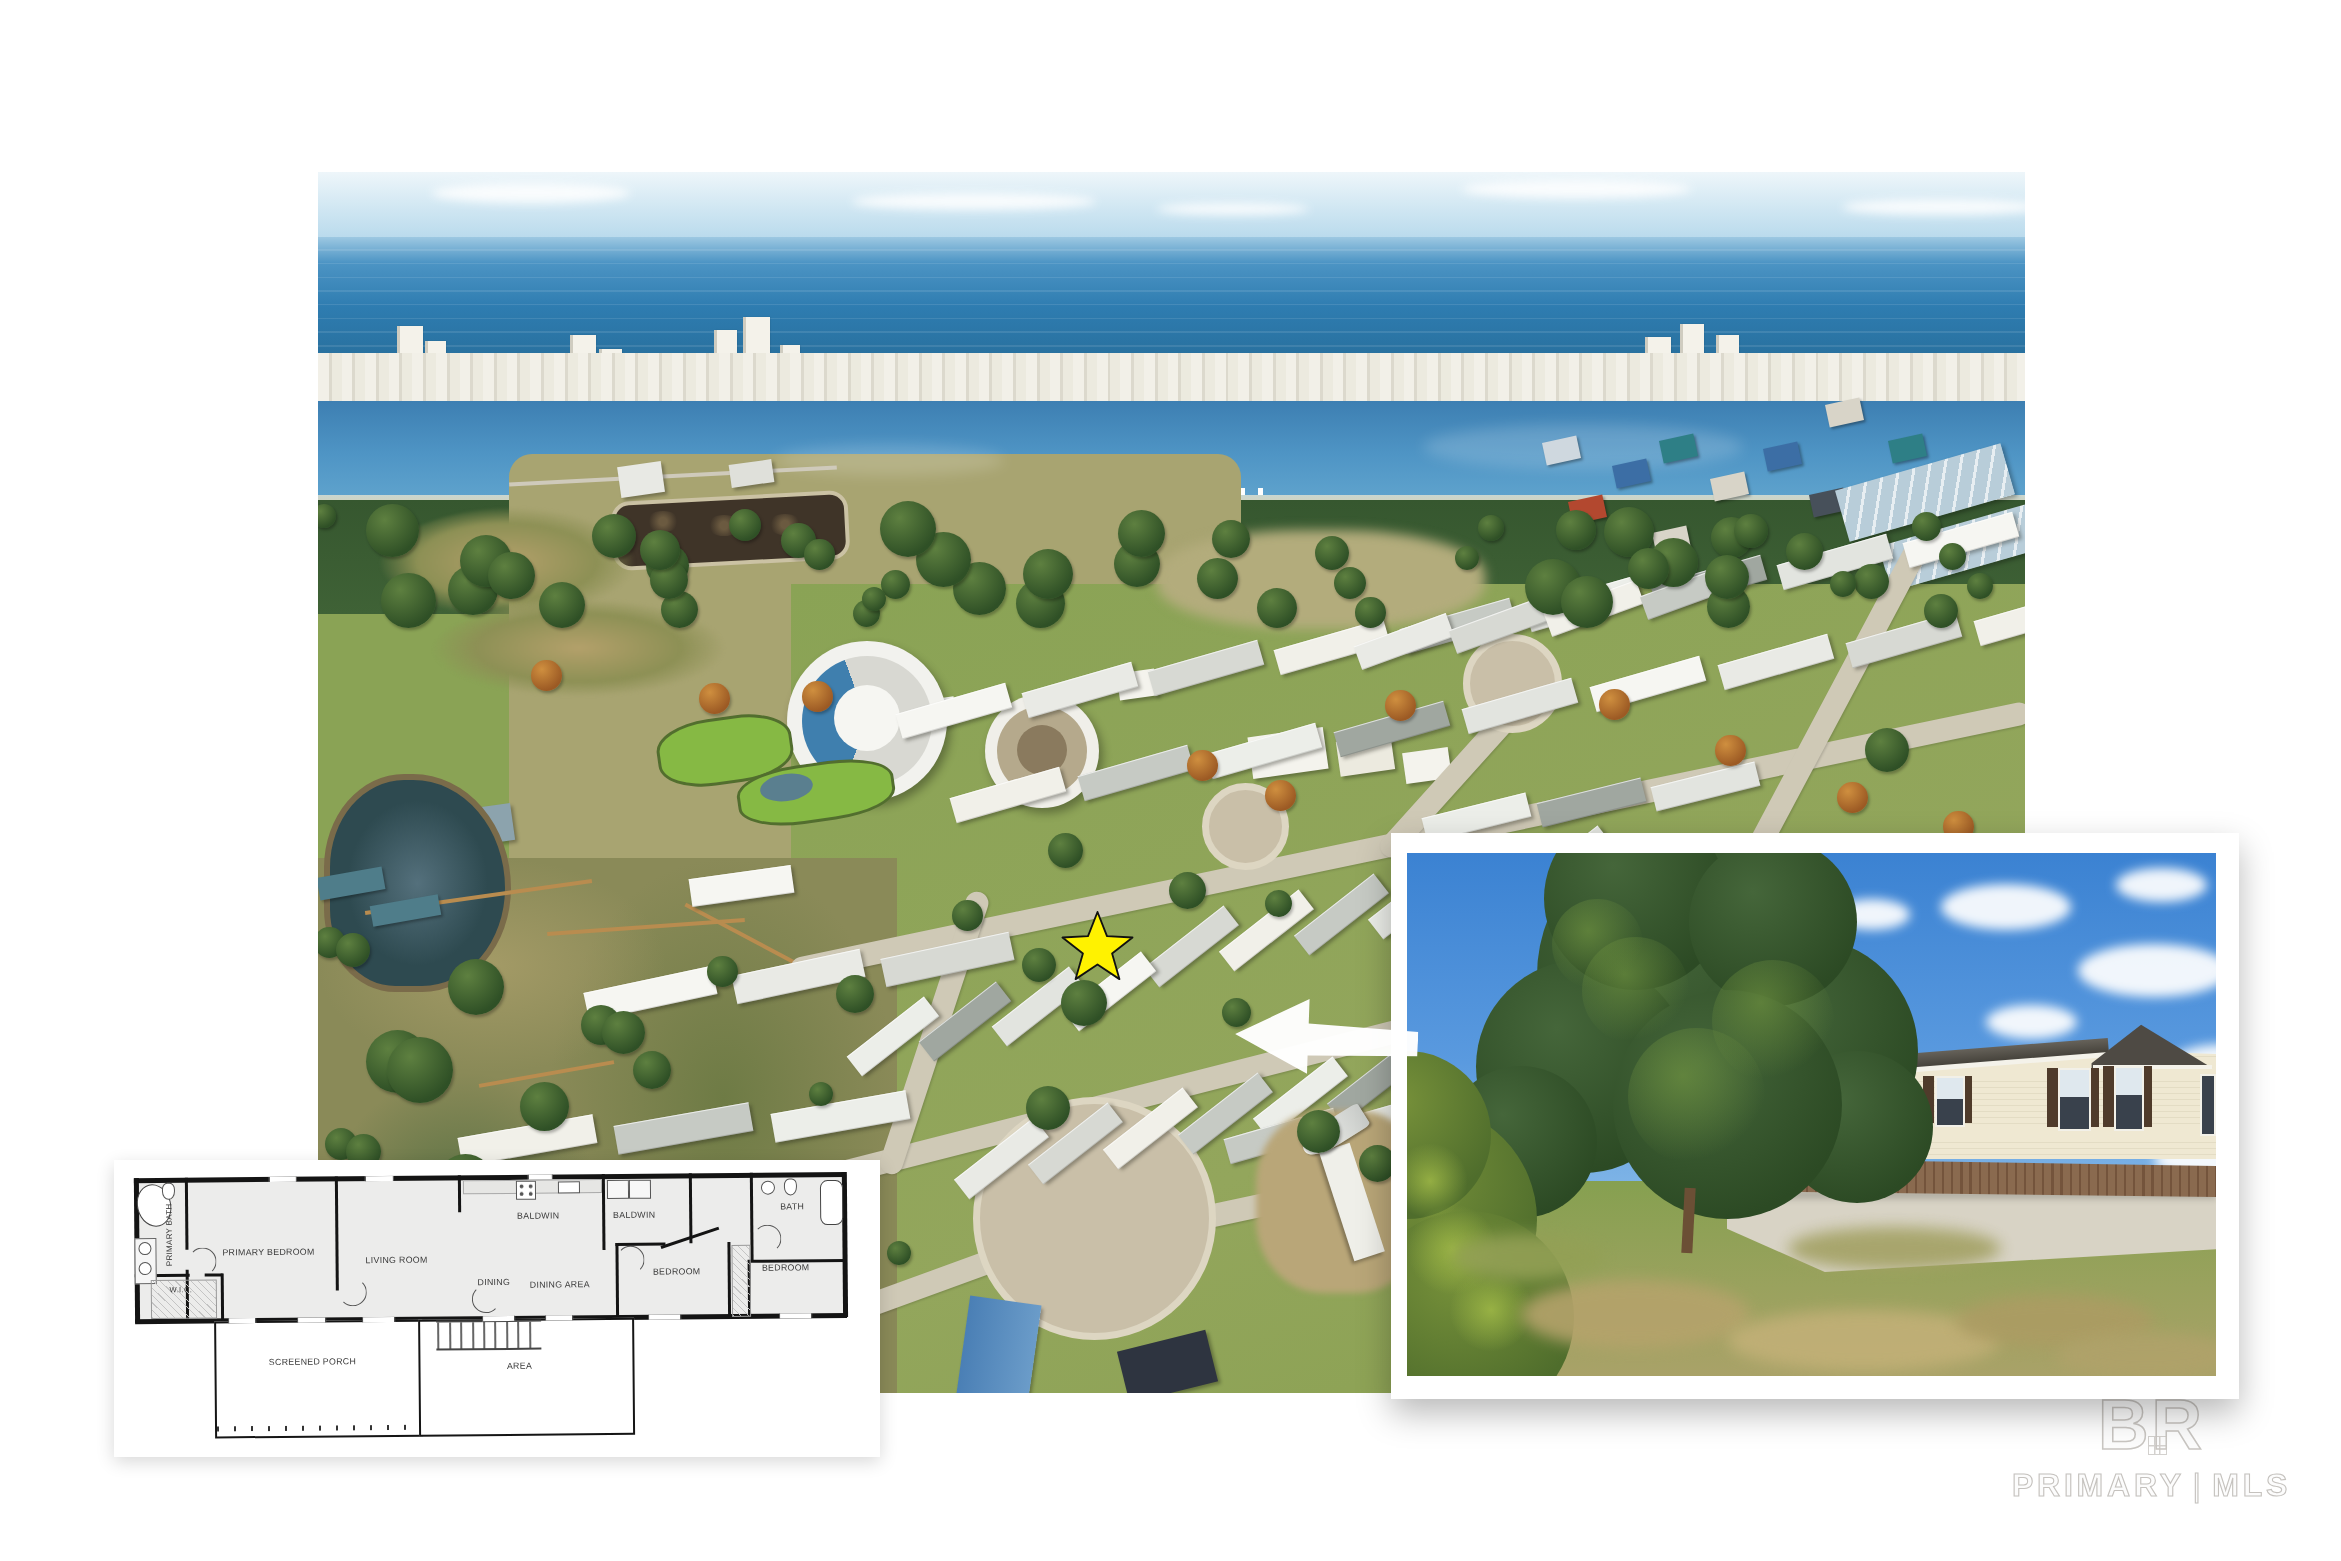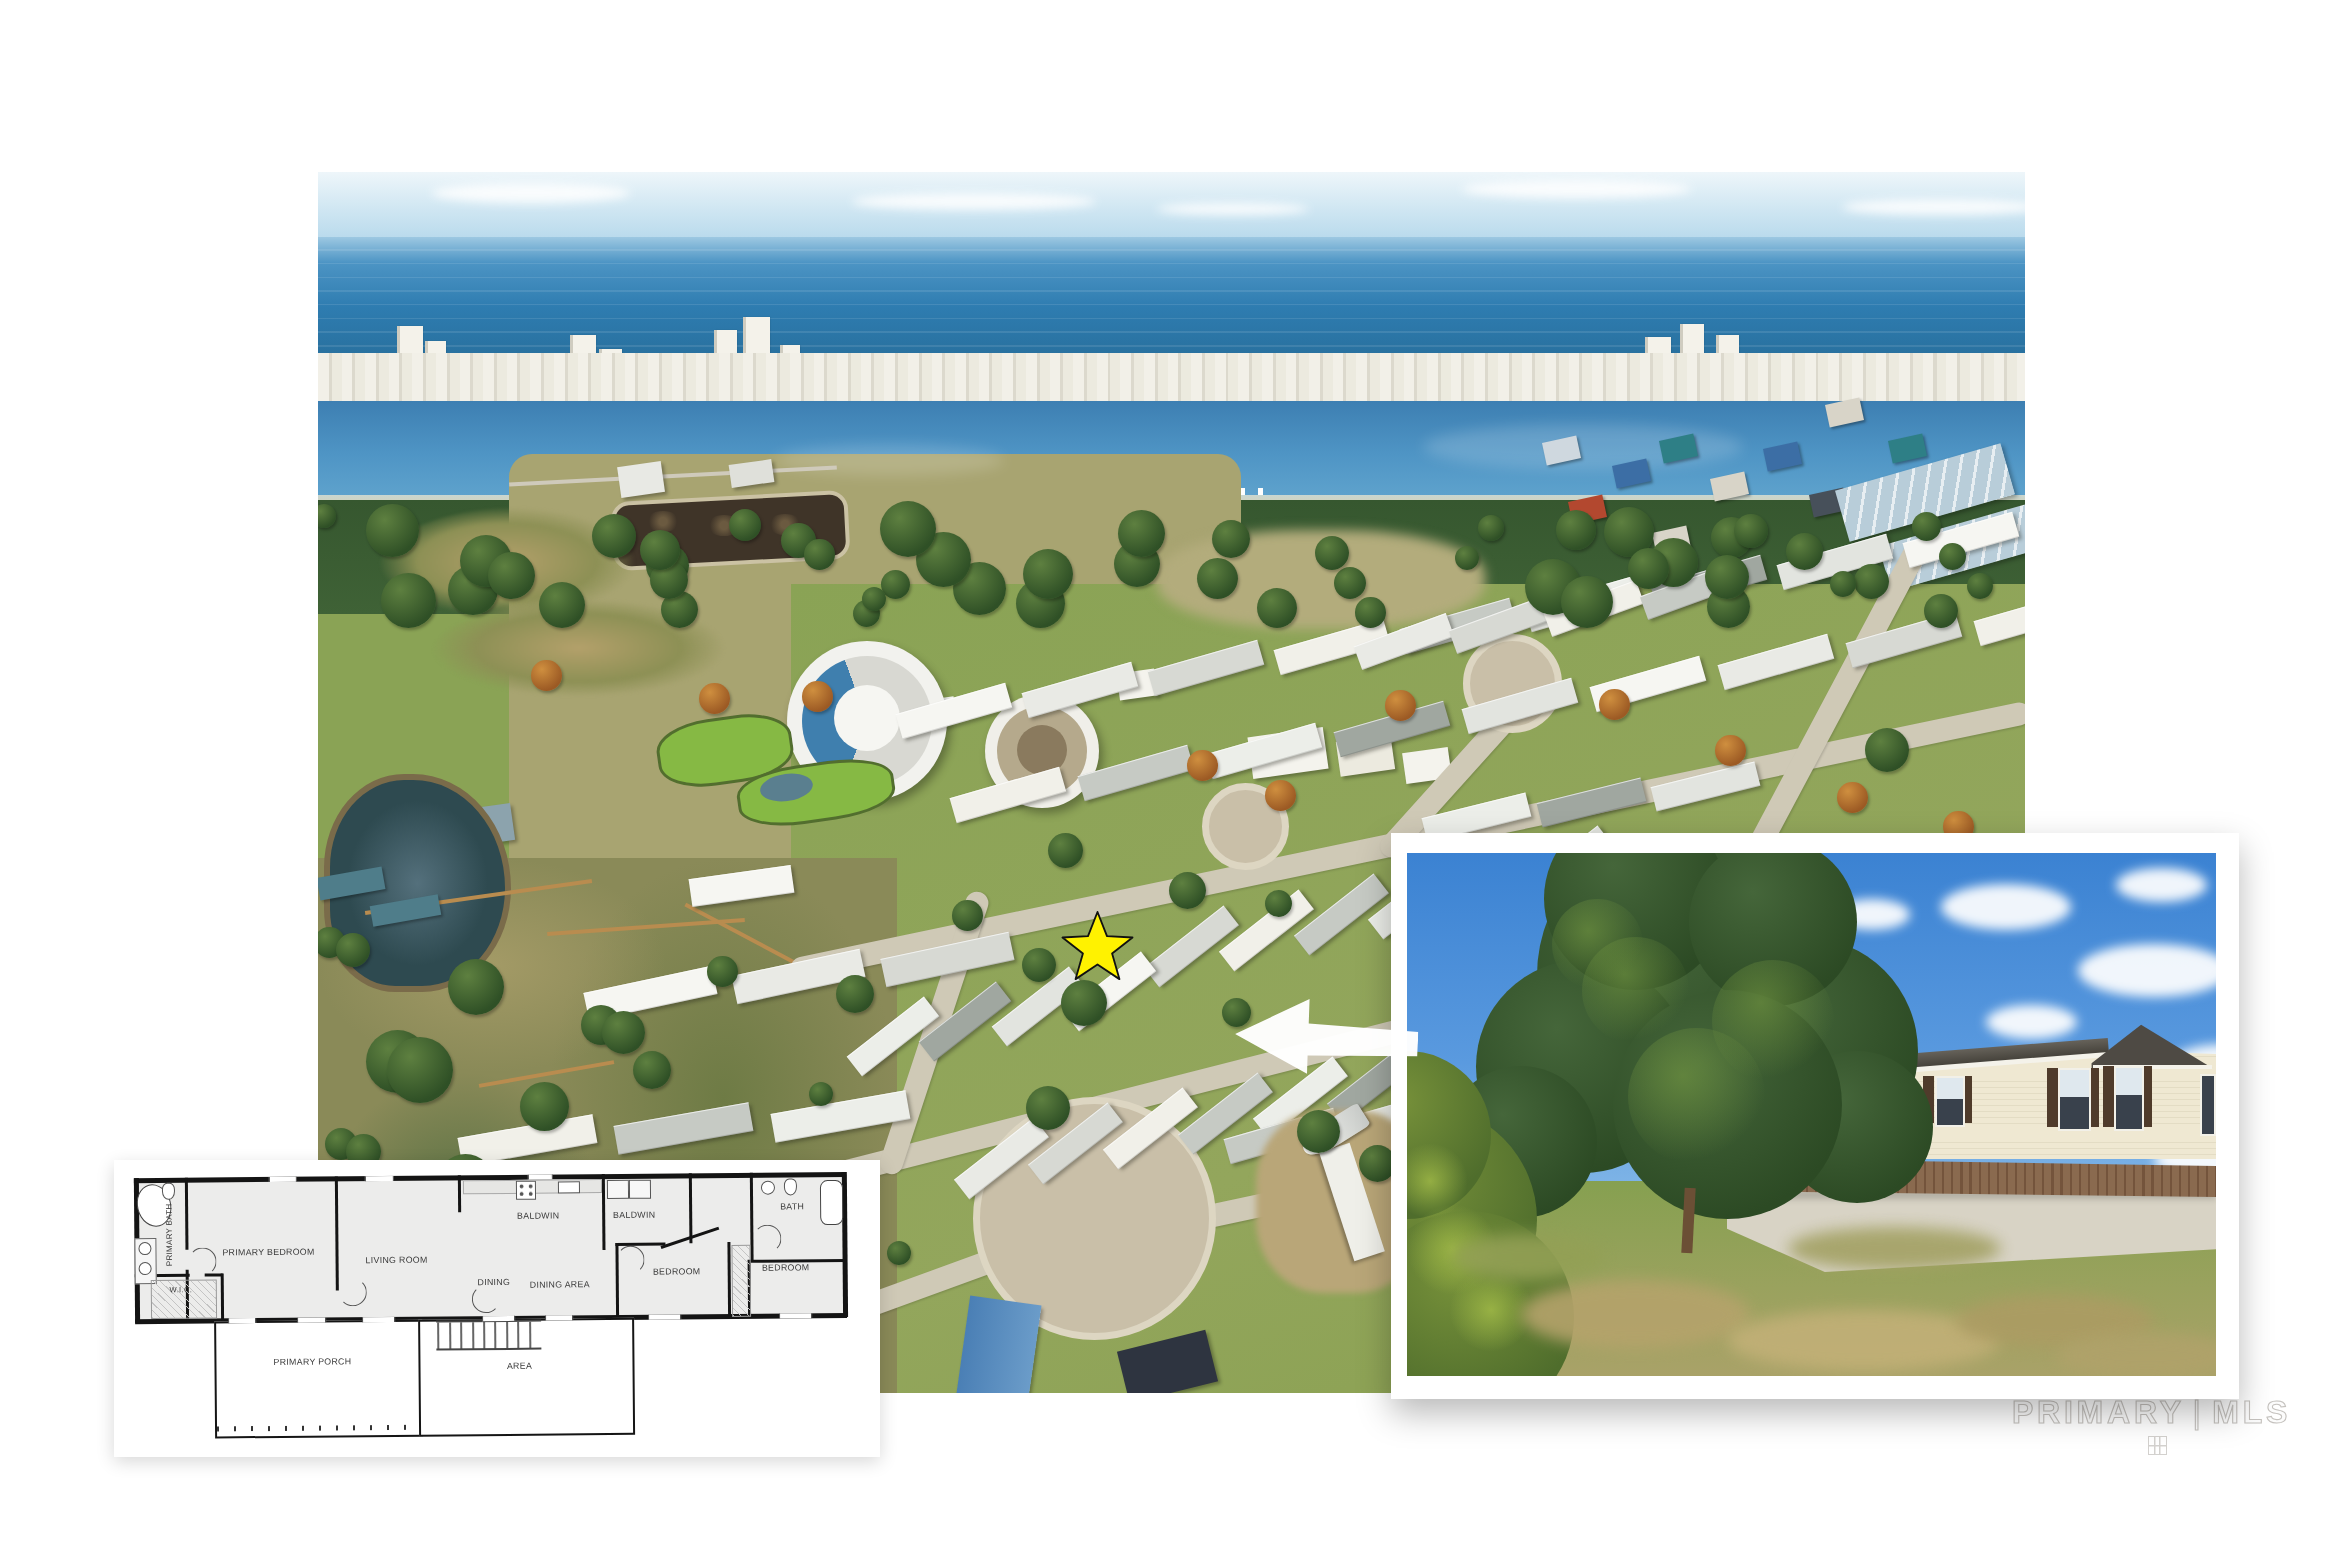--- a/index.html
+++ b/index.html
@@ -407,26 +407,27 @@
       <div class="fp-label" style="left:67px;top:127px;font-size:7.6px;">W.I.C.</div>
       <div class="fp-label" style="left:155px;top:90px;">PRIMARY BEDROOM</div>
       <div class="fp-label" style="left:283px;top:99px;">LIVING ROOM</div>
       <div class="fp-label" style="left:425px;top:56px;">BALDWIN</div>
       <div class="fp-label" style="left:380px;top:122px;">DINING</div>
       <div class="fp-label" style="left:446px;top:125px;">DINING AREA</div>
       <div class="fp-label" style="left:521px;top:56px;">BALDWIN</div>
       <div class="fp-label" style="left:679px;top:49px;">BATH</div>
       <div class="fp-label" style="left:563px;top:113px;">BEDROOM</div>
       <div class="fp-label" style="left:672px;top:110px;">BEDROOM</div>
-      <div class="fp-label" style="left:198px;top:200px;">PRIMARY PORCH</div>
+      <div class="fp-label" style="left:198px;top:200px;">SCREENED PORCH</div>
       <div class="fp-label" style="left:405px;top:206px;">AREA</div>
     </div>
   </div>
 
   <div id="watermark">
+    <div id="wm-logo">BR</div>
     <div id="wm-window"></div>
     <div id="wm-text">
       <span>PRIMARY</span>
       <span class="wm-div">|</span>
       <span>MLS</span>
     </div>
   </div>
 
   <div id="inset">
     <div id="ph">

